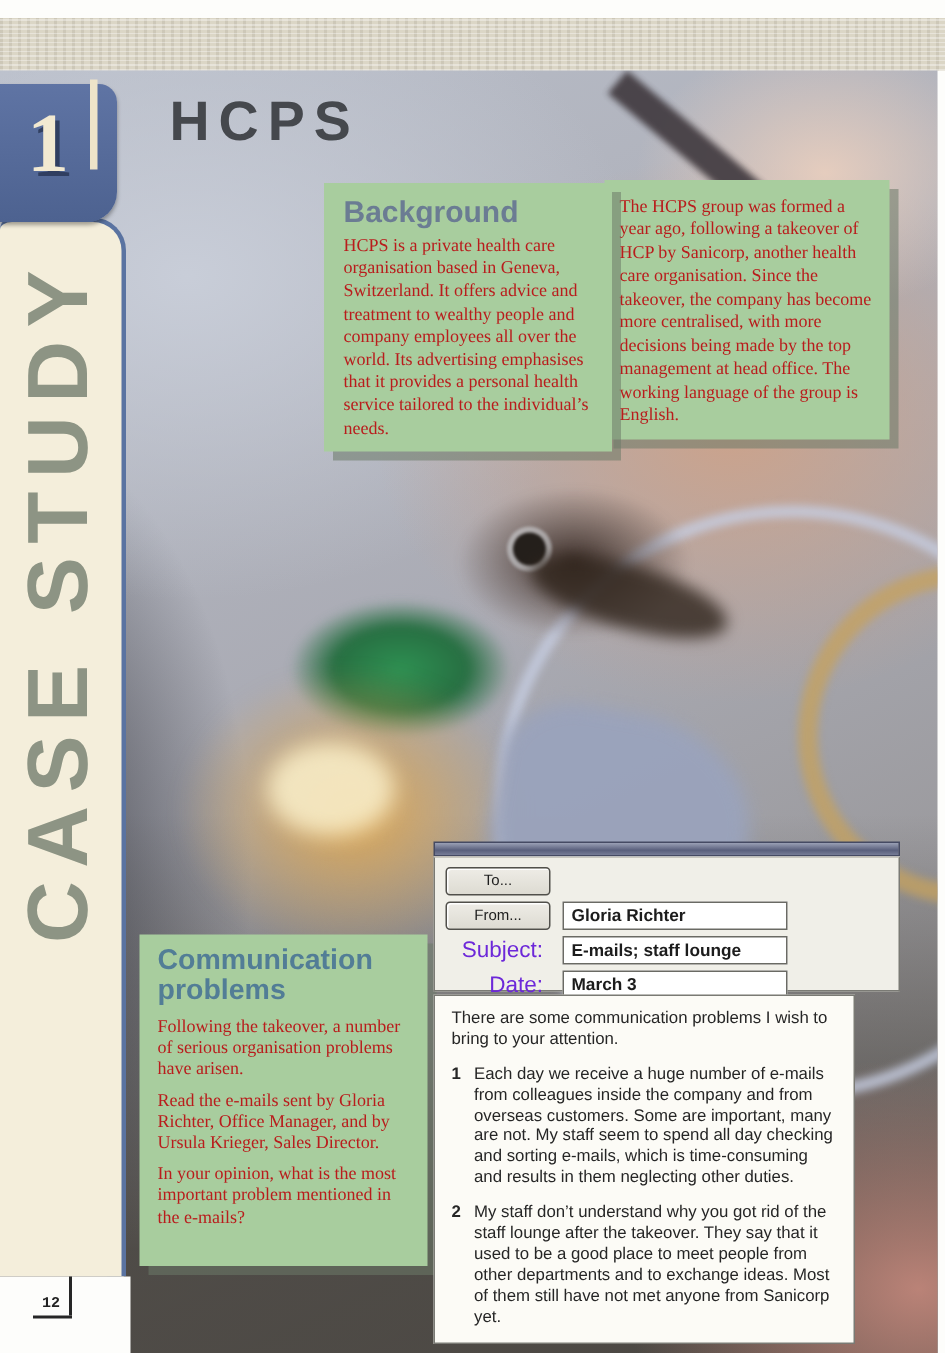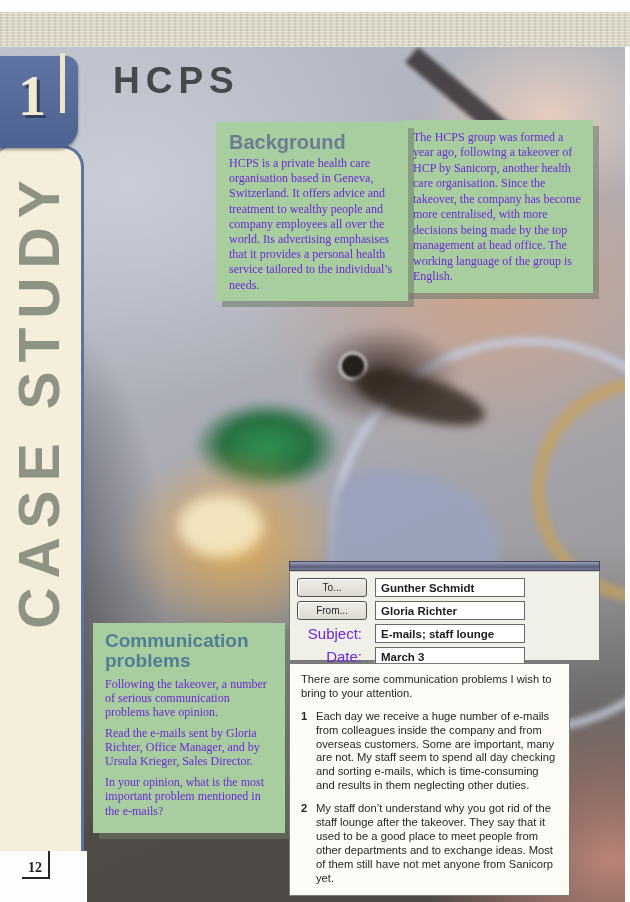--- a/index.html
+++ b/index.html
@@ -61,25 +61,25 @@
   .unit-number{position:absolute;left:18px;top:8px;font-family:"Liberation Serif",serif;
        font-weight:bold;font-size:56px;color:#f2e9d1;text-shadow:3px 3px 0 rgba(44,58,90,.9);}
   .page-title{position:absolute;left:113px;top:60px;z-index:4;font-size:37px;font-weight:bold;
        color:#45484d;letter-spacing:6px;text-align:right;}
 
   
   .gbox{position:absolute;background:#a8cd9e;box-shadow:6px 6px 0 rgba(108,122,104,.55);
        box-sizing:border-box;}
   .gbox-left{left:216px;top:122px;width:192px;min-height:166px;z-index:6;padding:6px 1px 8px;}
   .gbox-right{left:403px;top:120px;width:190px;min-height:168px;z-index:5;padding:2px 0 8px;}
-  .gbox-comm{left:93px;top:623px;width:192px;min-height:200px;z-index:6;padding:4px 0 9px;}
+  .gbox-comm{left:93px;top:623px;width:192px;min-height:200px;z-index:6;padding:4px 0 20px;}
   .gbox-title{margin:4px 12px 3px;font-size:20px;font-weight:bold;color:#6b7c93;line-height:1.04;}
   .gbox-title.teal{color:#527d96;font-size:19px;width:150px;margin-bottom:6px;}
   .gbox-text{margin:2px 12px 0;font-family:"Liberation Serif",serif;font-size:12px;
-       line-height:1.27;color:#6d28d9;}
+       line-height:1.27;color:#b91c1c;}
   .gbox-right .gbox-text{margin:8px 10px 0;line-height:1.29;}
   .gbox-comm .gbox-text{margin:0 12px 6px;line-height:1.2;}
 
   
   .email-titlebar{position:absolute;left:289px;top:561px;width:311px;height:10px;z-index:7;
        background:linear-gradient(180deg,#9aa0b5 0%,#595f7c 60%,#767c96 100%);
        border:1px solid #454a63;box-sizing:border-box;}
   .email-form{position:absolute;left:289px;top:571px;width:311px;height:90px;z-index:7;
        background:#f0efe8;border:1px solid #7a7a74;border-top:1px solid #c9c8c0;box-sizing:border-box;}
   .form-row{display:flex;align-items:center;margin:4px 7px 0;height:19px;}
@@ -96,21 +96,21 @@
   .email-body{position:absolute;left:289px;top:663px;width:281px;min-height:188px;z-index:7;
        background:#fcfbf6;border:1px solid #7a7a74;box-sizing:border-box;padding:9px 11px 10px;
        font-size:11.2px;line-height:1.24;color:#262626;}
   .point{display:flex;margin-top:9px;}
   .point-num{font-weight:bold;width:15px;flex:none;}
 
   
   .page-corner{position:absolute;left:0;top:851px;width:87px;height:51px;background:#fdfdfb;z-index:8;}
   .page-num-wrap{position:absolute;left:22px;top:6px;display:inline-block;
        border-bottom:2px solid #262626;padding:1px 8px 1px 6px;}
-  .page-num{font-family:Liberation Serif, serif;font-size:14px;font-weight:bold;color:#222;}
+  .page-num{font-family:Liberation Mono, monospace;font-size:10px;font-weight:bold;color:#222;}
   .page-num-bar{position:absolute;right:0;top:-6px;width:2px;height:26px;background:#262626;}
 </style>
 </head>
 <body>
 
 <div class="page">
 
   <div class="paper-texture"></div>
 
   <div class="photo">
@@ -139,30 +139,29 @@
     <div class="gbox-title">Background</div>
     <div class="gbox-text">HCPS is a private health care organisation based in Geneva, Switzerland. It offers advice and treatment to wealthy people and company employees all over the world. Its advertising emphasises that it provides a personal health service tailored to the individual’s needs.</div>
   </div>
 
   <div class="gbox gbox-right">
     <div class="gbox-text">The HCPS group was formed a year ago, following a takeover of HCP by Sanicorp, another health care organisation. Since the takeover, the company has become more centralised, with more decisions being made by the top management at head office. The working language of the group is English.</div>
   </div>
 
   <div class="gbox gbox-comm">
     <div class="gbox-title teal">Communication problems</div>
-    <div class="gbox-text">Following the takeover, a number of serious communication problems have opinion.</div>
+    <div class="gbox-text">Following the takeover, a number of serious organisation problems have arisen.</div>
     <div class="gbox-text">Read the e-mails sent by Gloria Richter, Office Manager, and by Ursula Krieger, Sales Director.</div>
     <div class="gbox-text">In your opinion, what is the most important problem mentioned in the e-mails?</div>
   </div>
 
   <div class="email-titlebar"></div>
   <div class="email-form">
     <div class="form-row first">
       <button class="btn">To...</button>
-      <input class="finput" readonly="" value="Gunther Schmidt" style="">
     </div>
     <div class="form-row">
       <button class="btn">From...</button>
       <input class="finput" readonly="" value="Gloria Richter" style="">
     </div>
     <div class="form-row">
       <div class="flabel">Subject:</div>
       <input class="finput" readonly="" value="E-mails; staff lounge" style="">
     </div>
     <div class="form-row">

